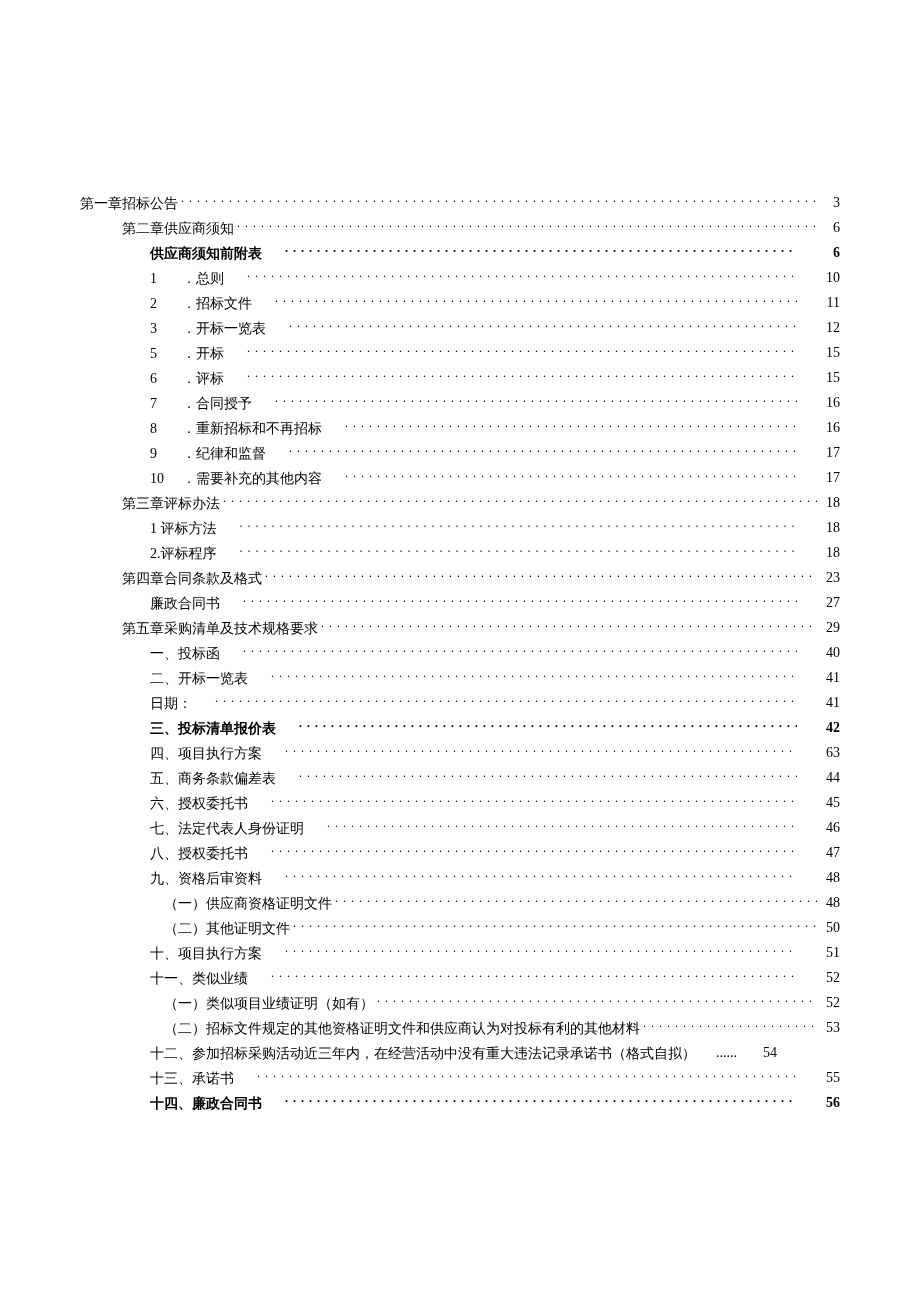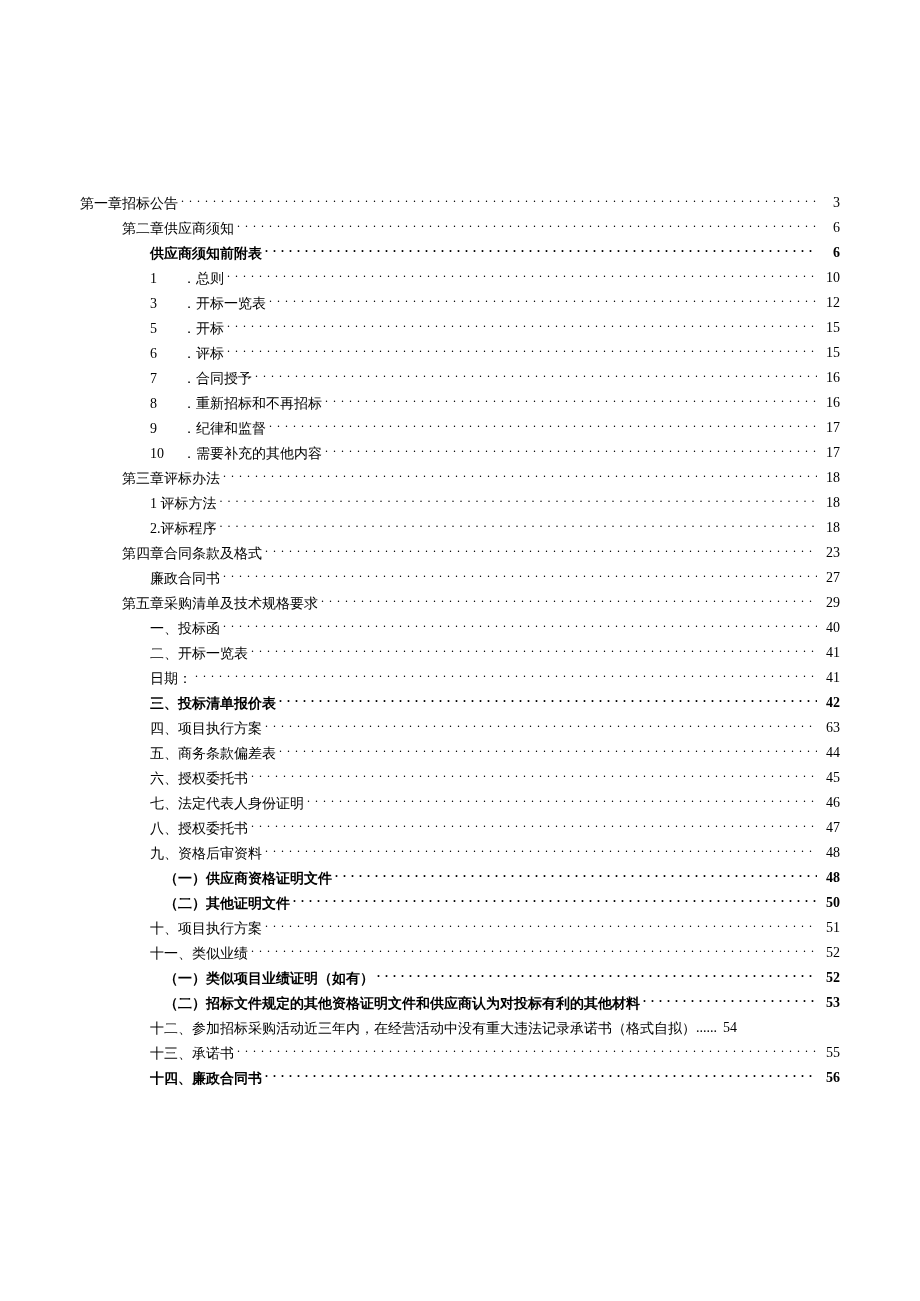--- a/index.html
+++ b/index.html
@@ -46,22 +46,22 @@
     .toc-dots {
       border-bottom: none;
     }
     .toc-page {
       flex-shrink: 0;
       text-align: right;
       min-width: 20px;
     }
     .level-0 { padding-left: 0; }
     .level-1 { padding-left: 42px; }
-    .level-2 { padding-left: 70px; }
-    .level-3 { padding-left: 84px; font-weight: bold; }
+    .level-2 { padding-left: 70px; gap: 20px; }
+    .level-3 { padding-left: 84px; }
     .bold { font-weight: bold; }
     .num-prefix {
       display: inline-block;
       min-width: 20px;
     }
     .num-gap {
       display: inline-block;
       width: 12px;
     }
   </style>
@@ -83,20 +83,25 @@
       <span class="toc-title">供应商须知前附表</span>
       <span class="toc-dots"></span>
       <span class="toc-page">6</span>
     </div>
     <div class="toc-line level-2">
       <span class="toc-title"><span class="num-prefix">1</span><span class="num-gap"></span><span>．总则</span></span>
       <span class="toc-dots"></span>
       <span class="toc-page">10</span>
     </div>
     <div class="toc-line level-2">
+      <span class="toc-title"><span class="num-prefix">2</span><span class="num-gap"></span><span>．招标文件</span></span>
+      <span class="toc-dots"></span>
+      <span class="toc-page">11</span>
+    </div>
+    <div class="toc-line level-2">
       <span class="toc-title"><span class="num-prefix">3</span><span class="num-gap"></span><span>．开标一览表</span></span>
       <span class="toc-dots"></span>
       <span class="toc-page">12</span>
     </div>
     <div class="toc-line level-2">
       <span class="toc-title"><span class="num-prefix">5</span><span class="num-gap"></span><span>．开标</span></span>
       <span class="toc-dots"></span>
       <span class="toc-page">15</span>
     </div>
     <div class="toc-line level-2">

